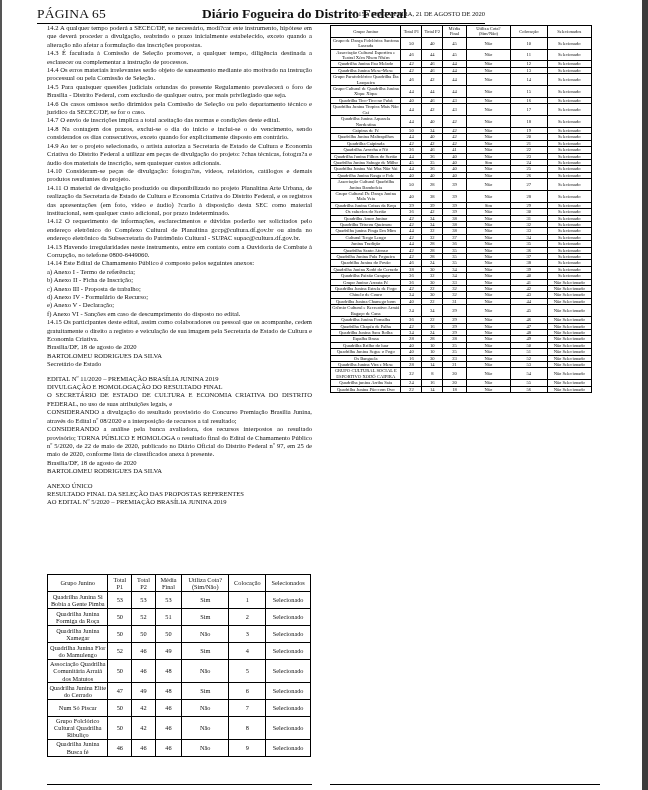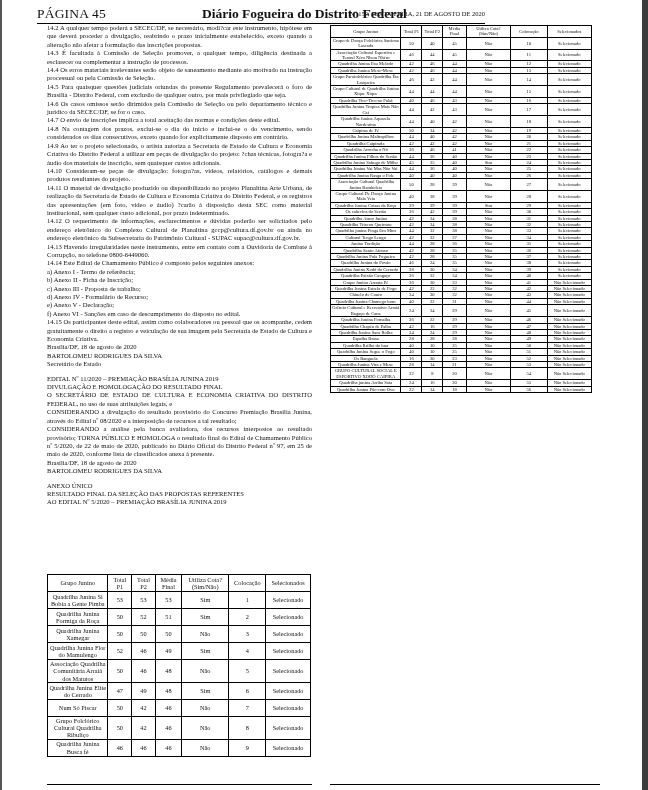--- a/index.html
+++ b/index.html
@@ -37,21 +37,21 @@
   .rule-bottom-left { position:absolute; left:45px; top:784px; width:265px; border-top:1.4px solid #000; }
   .rule-bottom-right { position:absolute; left:328px; top:784px; width:270px; border-top:1.4px solid #000; }
 </style>
 </head>
 <body>
 
 <div class="leftbar"></div>
 <div class="page">
 
   <div class="header">
-    <span class="hdr-page">PÁGINA 45</span>
+    <span class="hdr-page">PÁGINA 65</span>
     <span class="hdr-title">Diário Fogueira do Distrito Federal</span>
     <span class="hdr-date">Nº 159, SEXTA-FEIRA, 21 DE AGOSTO DE 2020</span>
   </div>
 
   <div class="col-left">
     <div id="left-paragraphs">
         <p>14.2 A qualquer tempo poderá a SECEC/DF, se necessário, modi?car este instrumento, hipótese em que deverá proceder a divulgação, reabrindo o prazo inicialmente estabelecido, exceto quando a alteração não afetar a formulação das inscrições propostas.</p>
         <p>14.3 É facultada à Comissão de Seleção promover, a qualquer tempo, diligência destinada a esclarecer ou complementar a instrução de processos.</p>
         <p>14.4 Os erros materiais irrelevantes serão objeto de saneamento mediante ato motivado na instrução processual ou pela Comissão de Seleção.</p>
         <p>14.5 Para quaisquer questões judiciais oriundas do presente Regulamento prevalecerá o foro de Brasília - Distrito Federal, com exclusão de qualquer outro, por mais privilegiado que seja.</p>

